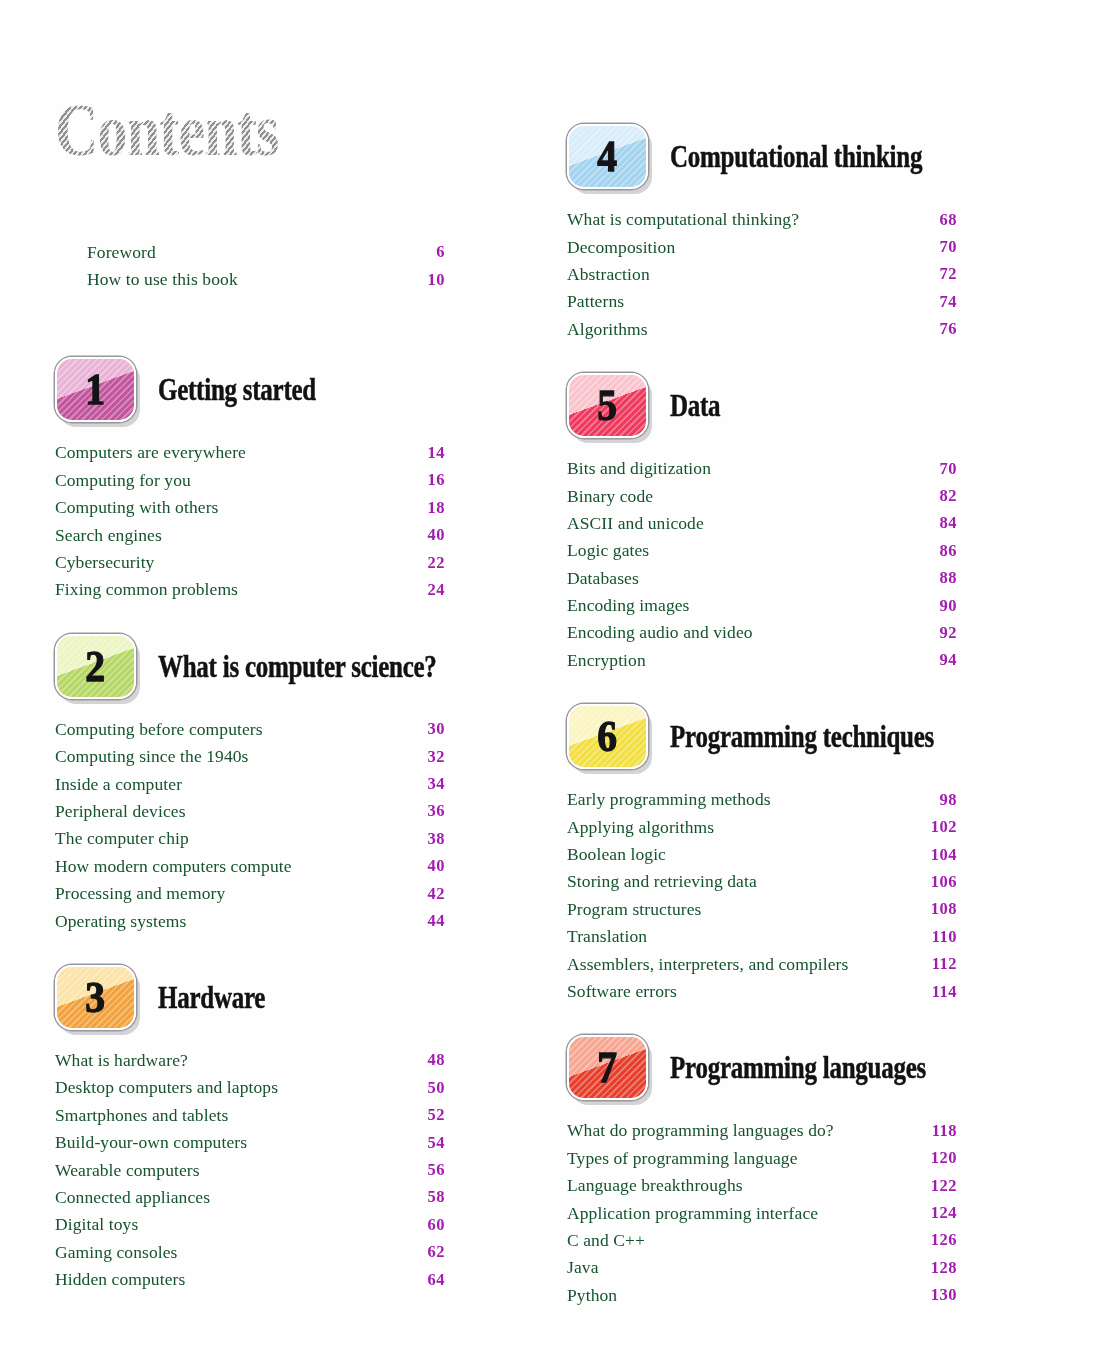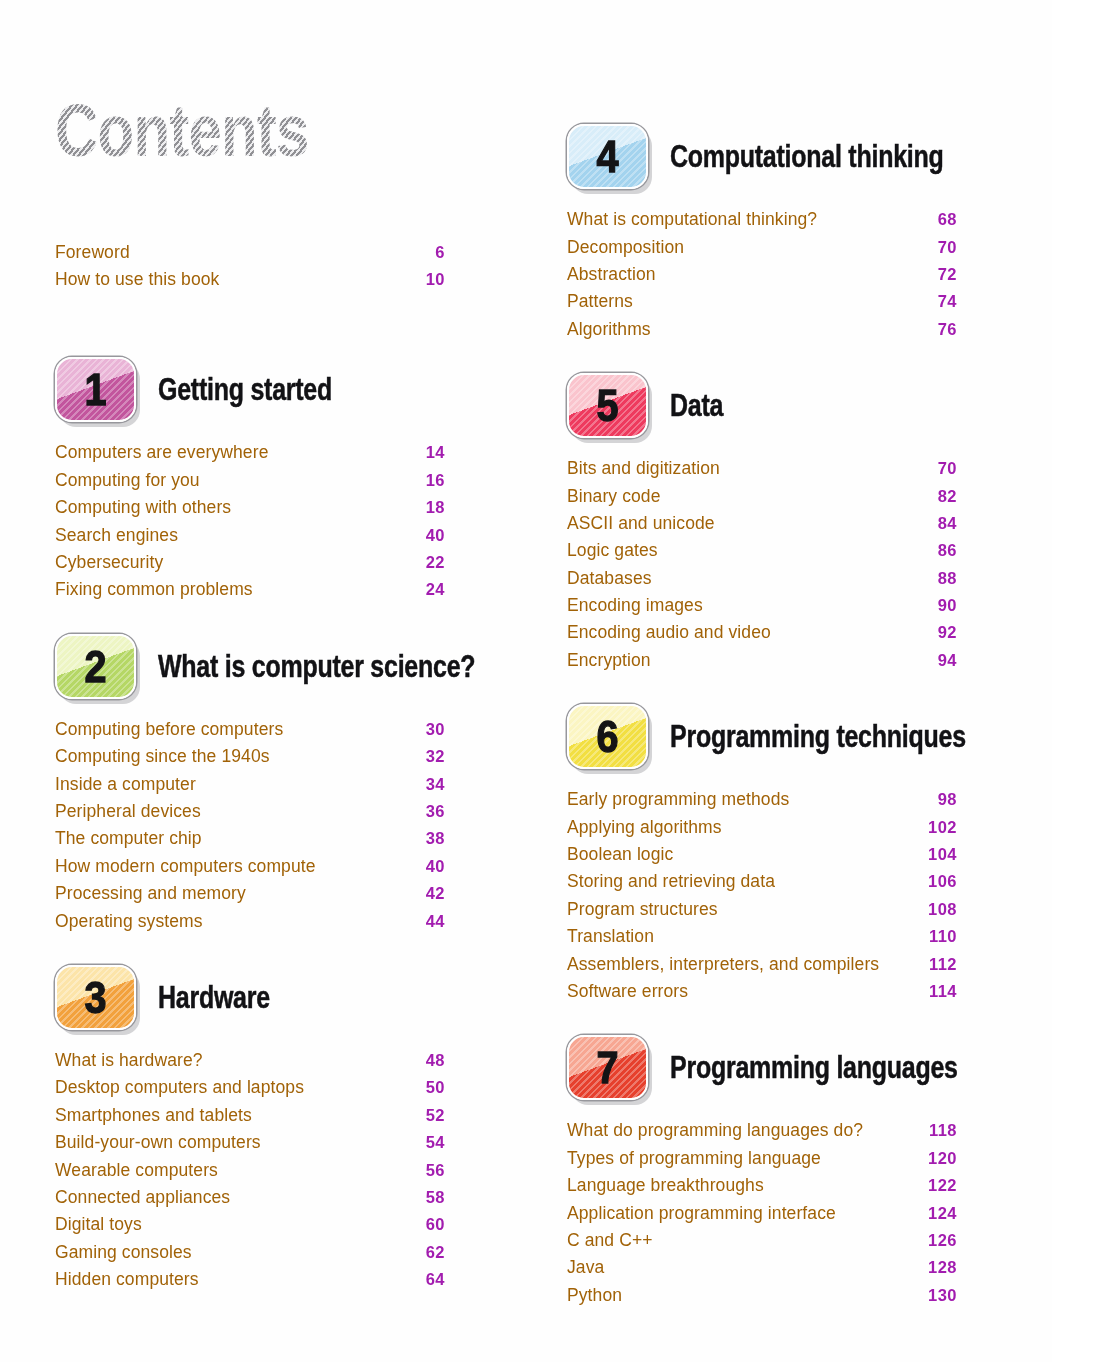--- a/index.html
+++ b/index.html
@@ -7,20 +7,21 @@
     padding: 0;
     background: #ffffff;
     font-family: "Liberation Sans", sans-serif;
   }
   .page {
     position: relative;
     width: 1052px;
     height: 1362px;
     background: #fefefe;
     overflow: hidden;
+    font-family: Liberation Serif, serif;
   }
   .col {
     position: absolute;
     top: 0;
     width: 390px;
   }
   .col-left  { left: 55px; }
   .col-right { left: 567px; }
 
   
@@ -35,30 +36,30 @@
         #ededef 2.4px, #ededef 4.6px);
     -webkit-background-clip: text;
     background-clip: text;
     color: transparent;
     transform: scaleX(0.80);
     transform-origin: left center;
     white-space: nowrap;
   }
 
   
-  .front-matter { margin-top: 70px; }
+  .front-matter { margin-top: 70px; margin-left: 32px; }
   .toc-row {
     display: flex;
     justify-content: space-between;
     align-items: center;
     height: 27.4px;
   }
   .toc-label {
     font-size: 17.5px;
-    color: #a16207;
+    color: #14532d;
     letter-spacing: 0.1px;
     white-space: nowrap;
   }
   .toc-page {
     font-size: 16.5px;
     font-weight: 700;
     color: #a21caf;
     letter-spacing: 0.5px;
   }
 

